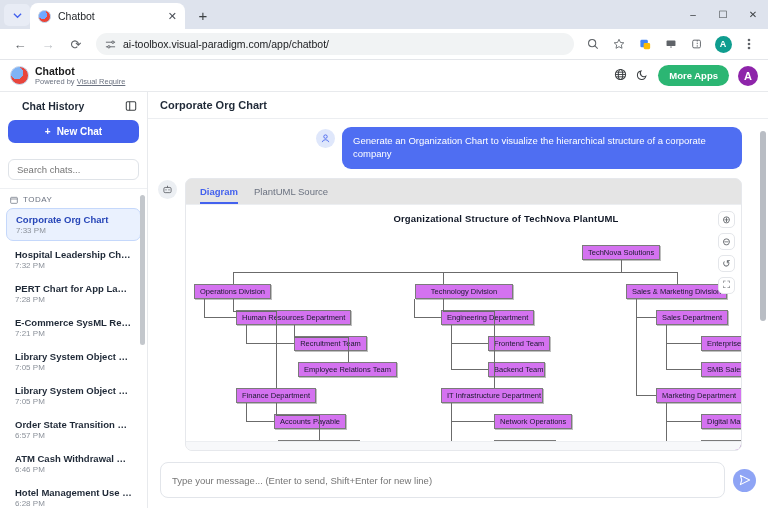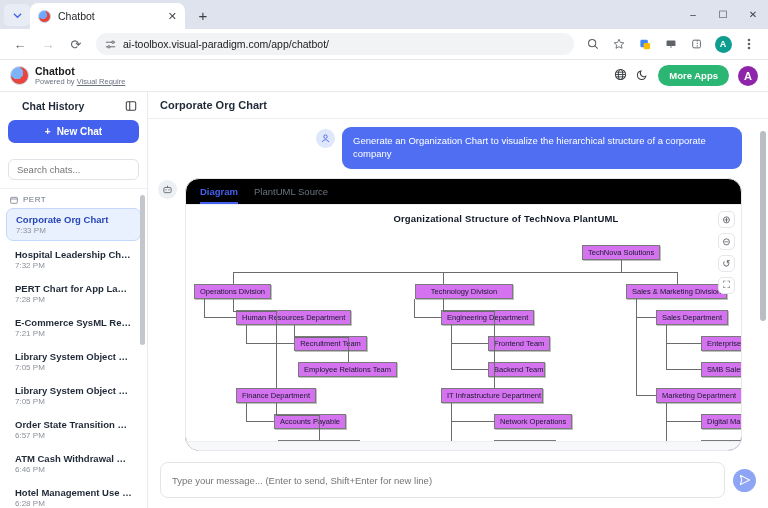--- a/index.html
+++ b/index.html
@@ -175,22 +175,22 @@
     border-radius: 9px; padding: 8px 11px; max-width: 400px; line-height: 1.35;
   }
 
   .assistant-row { display: flex; align-items: flex-start; gap: 8px; margin-top: 9px; padding-right: 16px; }
   .bot-avatar {
     width: 19px; height: 19px; border-radius: 50%; background: #eceff3;
     display: flex; align-items: center; justify-content: center;
     flex: none; margin-top: 2px; color: #5f6368;
   }
   .card {
-    flex: 1; border: 1px solid #e6e8ec; border-radius: 14px;
-    background: #000000; overflow: hidden; min-width: 0;
+    flex: 1; border: 1px solid #e6e8ec; border-radius: 7px;
+    background: #e5e5e5; overflow: hidden; min-width: 0;
   }
   .tabs-row { display: flex; gap: 16px; padding: 7px 14px 0; }
   .tab-item { font-size: 9.5px; color: #6b7280; padding-bottom: 5px; }
   .tab-item.active {
     color: #4361ee; font-weight: bold; border-bottom: 2px solid #4361ee;
   }
   .tabs-divider { border-bottom: 1px solid #eceef1; }
 
   .diagram-area {
     position: relative; height: 245px; overflow: hidden; background: #fff;
@@ -367,21 +367,21 @@
     </div>
     <div class="search-wrap">
       <input class="search-input" placeholder="Search chats..." style="">
     </div>
     <div class="chat-scroll">
       <div class="today-row">
         <svg width="8" height="8" viewBox="0 0 12 12">
             <rect x="1" y="2" width="10" height="9" rx="1.2" fill="none" stroke="#6b7280" stroke-width="1.1"></rect>
             <path d="M1 4.5h10" stroke="#6b7280" stroke-width="1.1"></path>
           </svg>
-        <span>PERT</span>
+        <span>TODAY</span>
       </div>
       <div id="chat-items">
           <div class="chat-item active">
             <div class="chat-item-title">Corporate Org Chart</div>
             <div class="chat-item-time">7:33 PM</div>
           </div>
           <div class="chat-item">
             <div class="chat-item-title">Hospital Leadership Chart</div>
             <div class="chat-item-time">7:32 PM</div>
           </div>

